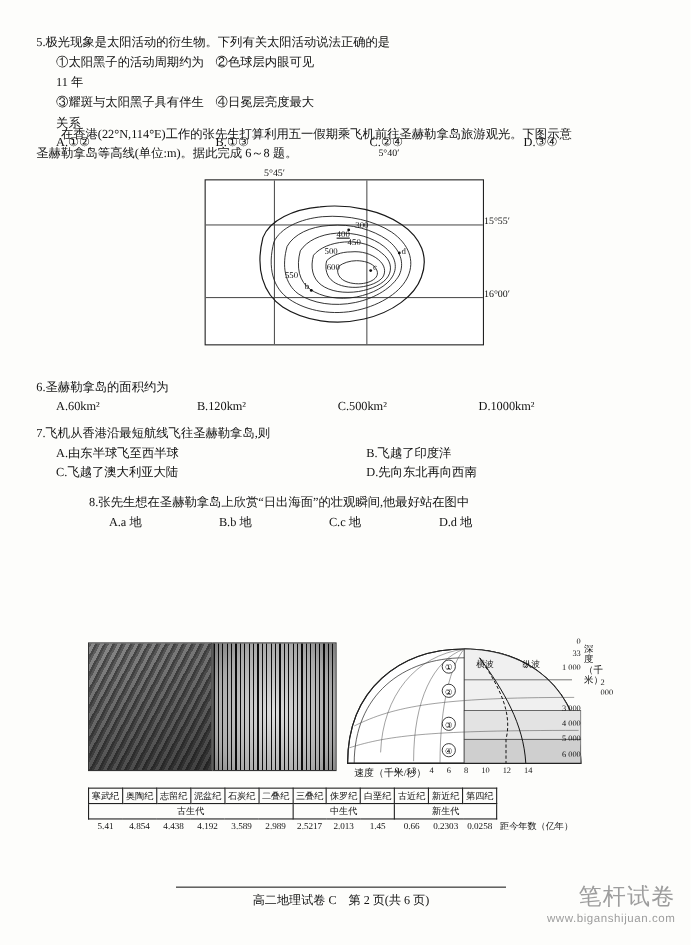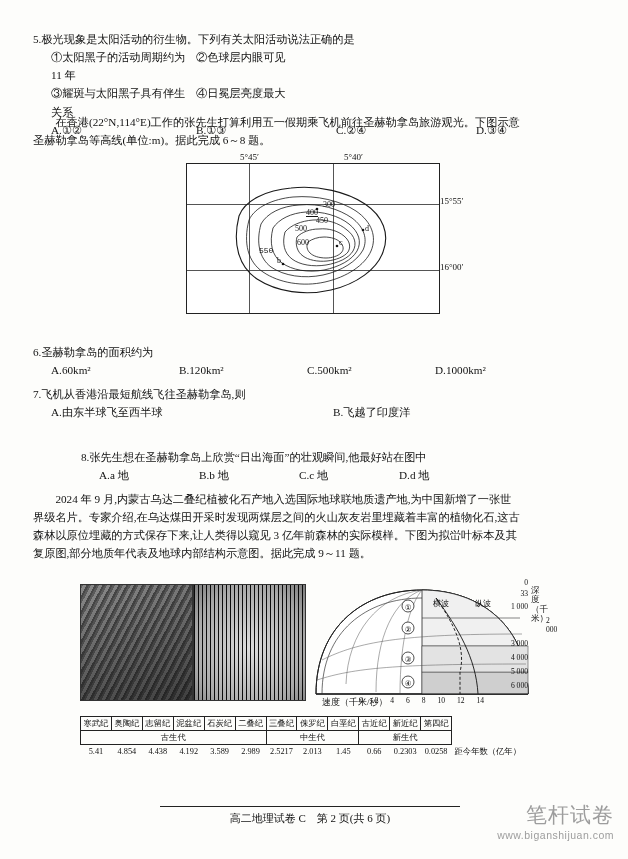--- a/index.html
+++ b/index.html
@@ -190,66 +190,64 @@
       <circle cx="130" cy="45" r="1.3" fill="#111"></circle>
       <circle cx="150" cy="82" r="1.3" fill="#111"></circle>
       <circle cx="96" cy="100" r="1.3" fill="#111"></circle>
       <circle cx="176" cy="66" r="1.3" fill="#111"></circle>
     </svg>
 
     <span class="lbl" style="left:136px; top:36px;">300</span>
     <span class="lbl" style="left:119px; top:44px;text-decoration:underline;">400</span>
     <span class="lbl" style="left:129px; top:52px;">450</span>
     <span class="lbl" style="left:108px; top:60px;">500</span>
-    <span class="lbl" style="left:72px; top:82px;font-family:Liberation Mono, monospace;">550</span>
+    <span class="lbl" style="left:72px; top:82px;">550</span>
     <span class="lbl" style="left:110px; top:74px;">600</span>
     <span class="lbl" style="left:122px; top:38px; color:#111;"></span>
     <span class="lbl" style="left:90px; top:92px;">b</span>
     <span class="lbl" style="left:152px; top:74px;">c</span>
     <span class="lbl" style="left:178px; top:60px;">d</span>
   </div>
   <span class="lbl" style="position:absolute; left:240px; top:152px; font-size:9px;">5°45′</span>
-  <span class="lbl" style="position:absolute; left:324px; top:152px; font-size:9px;padding-left:20px;">5°40′</span>
+  <span class="lbl" style="position:absolute; left:324px; top:134px; font-size:9px;padding-left:20px;">5°40′</span>
   <span class="lbl" style="position:absolute; left:440px; top:196px; font-size:9px;">15°55′</span>
   <span class="lbl" style="position:absolute; left:440px; top:262px; font-size:9px;">16°00′</span>
 
   <div class="q-block" id="q6">
     <div class="q-line">6.圣赫勒拿岛的面积约为</div>
     <div class="optline">
       <span>A.60km²</span>
       <span>B.120km²</span>
       <span>C.500km²</span>
       <span>D.1000km²</span>
     </div>
   </div>
 
   <div class="q-block" id="q7">
     <div class="q-line">7.飞机从香港沿最短航线飞往圣赫勒拿岛,则</div>
     <div class="optline">
       <span>A.由东半球飞至西半球</span>
       <span>B.飞越了印度洋</span>
     </div>
+    <div class="optline">
+      <span>C.飞越了澳大利亚大陆</span>
+      <span>D.先向东北再向西南</span>
+    </div>
   </div>
 
   <div class="q-block" id="q8">
     <div class="q-line">8.张先生想在圣赫勒拿岛上欣赏“日出海面”的壮观瞬间,他最好站在图中</div>
     <div class="optline">
       <span>A.a 地</span>
       <span>B.b 地</span>
       <span>C.c 地</span>
       <span>D.d 地</span>
     </div>
   </div>
 
-  <div class="q-block" id="intro911">
-    <p class="indent2">2024 年 9 月,内蒙古乌达二叠纪植被化石产地入选国际地球联地质遗产地,为中国新增了一张世</p>
-    <p>界级名片。专家介绍,在乌达煤田开采时发现两煤层之间的火山灰友岩里埋藏着丰富的植物化石,这古</p>
-    <p>森林以原位埋藏的方式保存下来,让人类得以窥见 3 亿年前森林的实际模样。下图为拟峃叶标本及其</p>
-    <p>复原图,部分地质年代表及地球内部结构示意图。据此完成 9～11 题。</p>
-  </div>
 
   <div id="fig911">
     <div id="photo1"></div>
     <div id="photo2"></div>
 
     <svg id="blockdiag" viewBox="0 0 227 120">
 
       <path d="M8 110 C8 42 56 6 114 6 C172 6 220 42 220 110 Z" fill="#ffffff" stroke="#222" stroke-width="1"></path>
 
       <path d="M8 110 C8 42 56 6 114 6 C172 6 220 42 220 110 Z" fill="none" stroke="#222" stroke-width="1"></path>

